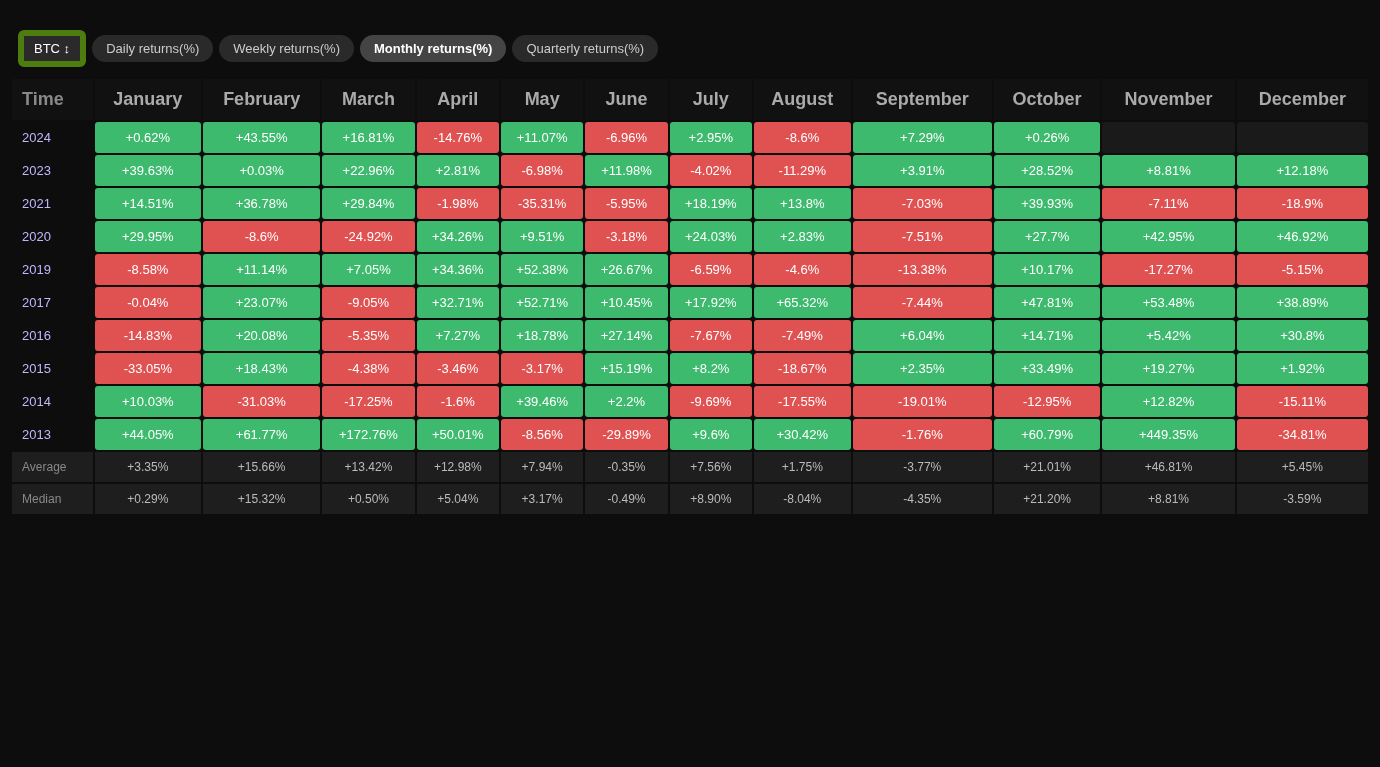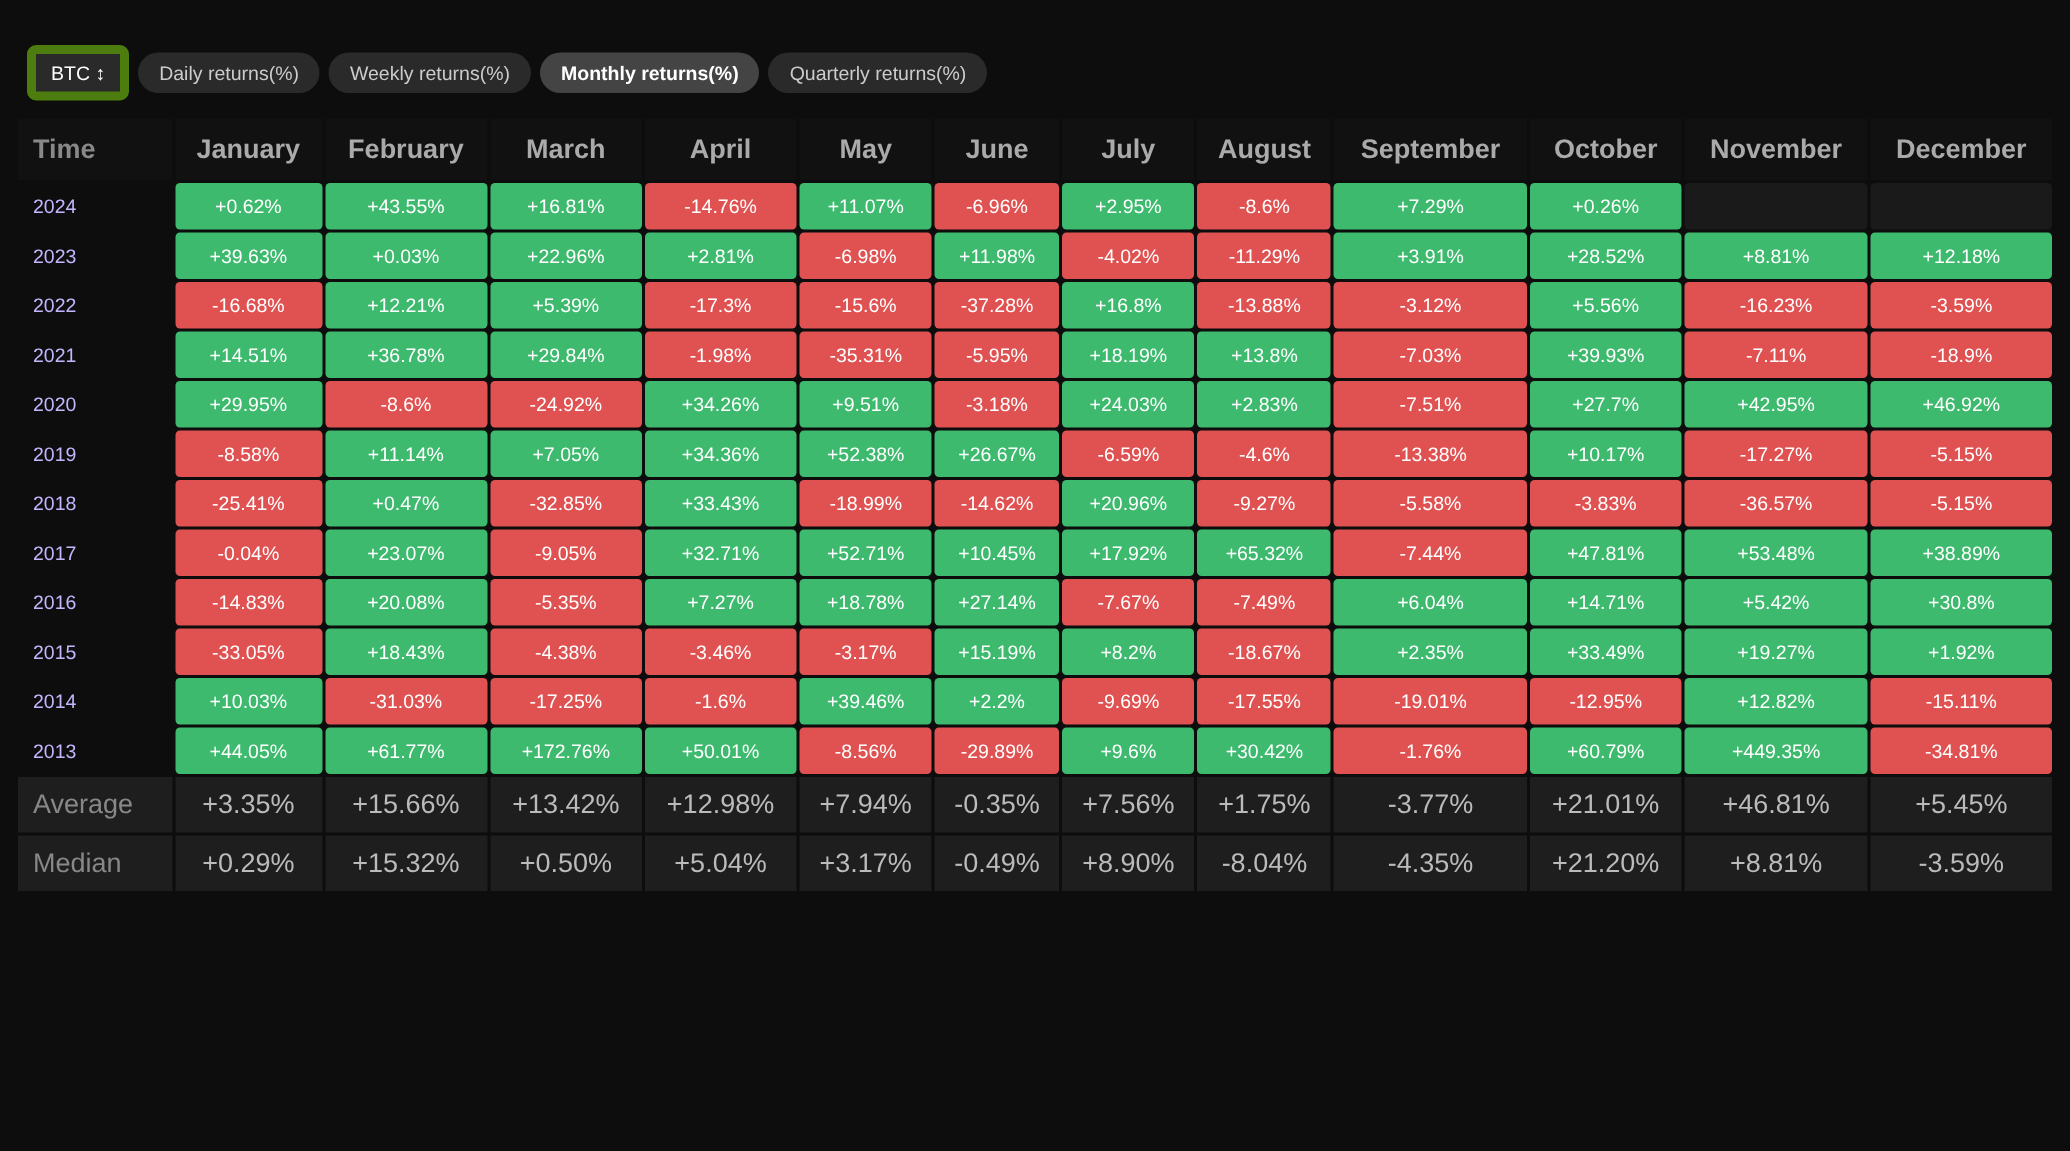--- a/index.html
+++ b/index.html
@@ -94,21 +94,21 @@
       font-weight: 400;
     }
     .pos { background: #3dba6e; color: #fff; }
     .neg { background: #e05252; color: #fff; }
     .empty { background: #1a1a1a; color: transparent; }
     tfoot td {
       padding: 8px 4px;
       text-align: center;
       background: #1e1e1e;
       color: #bbb;
-      font-size: 18px;
+      font-size: 12px;
     }
     tfoot td:first-child {
       text-align: left;
       padding-left: 10px;
       color: #888;
     }
   </style>
 </head>
 <body>
 
@@ -169,35 +169,20 @@
           <td class="neg">-6.98%</td>
           <td class="pos">+11.98%</td>
           <td class="neg">-4.02%</td>
           <td class="neg">-11.29%</td>
           <td class="pos">+3.91%</td>
           <td class="pos">+28.52%</td>
           <td class="pos">+8.81%</td>
           <td class="pos">+12.18%</td>
         </tr>
         <tr>
-          <td>2022</td>
-          <td class="neg">-16.68%</td>
-          <td class="pos">+12.21%</td>
-          <td class="pos">+5.39%</td>
-          <td class="neg">-17.3%</td>
-          <td class="neg">-15.6%</td>
-          <td class="neg">-37.28%</td>
-          <td class="pos">+16.8%</td>
-          <td class="neg">-13.88%</td>
-          <td class="neg">-3.12%</td>
-          <td class="pos">+5.56%</td>
-          <td class="neg">-16.23%</td>
-          <td class="neg">-3.59%</td>
-        </tr>
-        <tr>
           <td>2021</td>
           <td class="pos">+14.51%</td>
           <td class="pos">+36.78%</td>
           <td class="pos">+29.84%</td>
           <td class="neg">-1.98%</td>
           <td class="neg">-35.31%</td>
           <td class="neg">-5.95%</td>
           <td class="pos">+18.19%</td>
           <td class="pos">+13.8%</td>
           <td class="neg">-7.03%</td>
@@ -229,35 +214,20 @@
           <td class="pos">+52.38%</td>
           <td class="pos">+26.67%</td>
           <td class="neg">-6.59%</td>
           <td class="neg">-4.6%</td>
           <td class="neg">-13.38%</td>
           <td class="pos">+10.17%</td>
           <td class="neg">-17.27%</td>
           <td class="neg">-5.15%</td>
         </tr>
         <tr>
-          <td>2018</td>
-          <td class="neg">-25.41%</td>
-          <td class="pos">+0.47%</td>
-          <td class="neg">-32.85%</td>
-          <td class="pos">+33.43%</td>
-          <td class="neg">-18.99%</td>
-          <td class="neg">-14.62%</td>
-          <td class="pos">+20.96%</td>
-          <td class="neg">-9.27%</td>
-          <td class="neg">-5.58%</td>
-          <td class="neg">-3.83%</td>
-          <td class="neg">-36.57%</td>
-          <td class="neg">-5.15%</td>
-        </tr>
-        <tr>
           <td>2017</td>
           <td class="neg">-0.04%</td>
           <td class="pos">+23.07%</td>
           <td class="neg">-9.05%</td>
           <td class="pos">+32.71%</td>
           <td class="pos">+52.71%</td>
           <td class="pos">+10.45%</td>
           <td class="pos">+17.92%</td>
           <td class="pos">+65.32%</td>
           <td class="neg">-7.44%</td>

